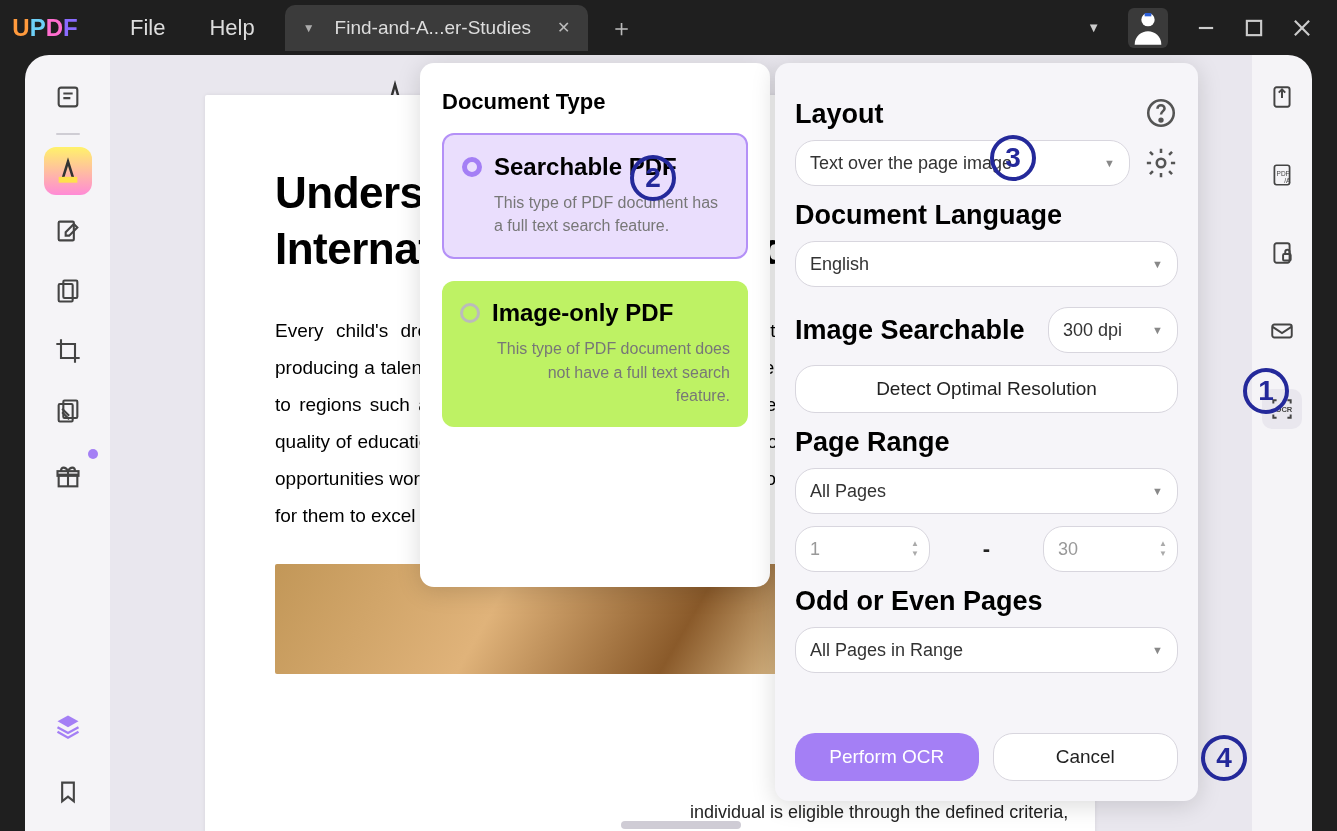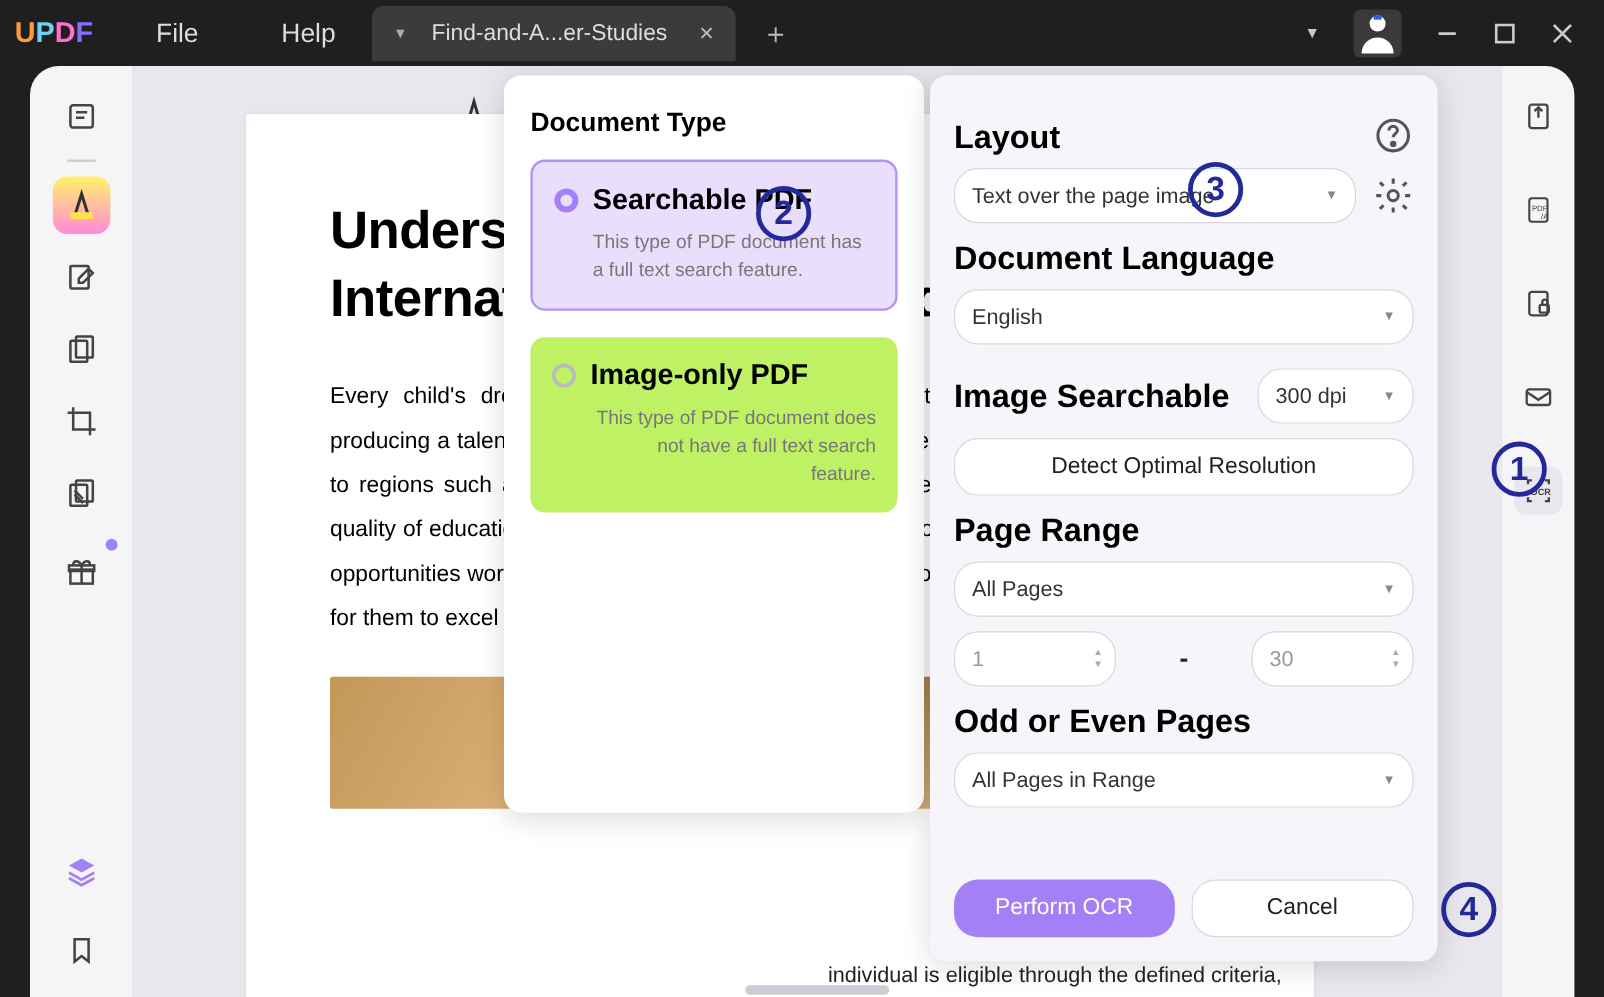--- a/index.html
+++ b/index.html
@@ -16,21 +16,21 @@
   }
   *{box-sizing:border-box;font-family:"Segoe UI",Arial,sans-serif;}
   body{margin:0;width:1337px;height:831px;background:var(--bg-dark);overflow:hidden;position:relative;}
   
   .titlebar{height:55px;display:flex;align-items:center;color:#eee;position:relative;}
   .logo{width:90px;display:flex;align-items:center;justify-content:center;font-weight:800;font-size:24px;}
   .logo span:nth-child(1){color:#ff9a3d;}
   .logo span:nth-child(2){color:#6ed0f7;}
   .logo span:nth-child(3){color:#ff6ecf;}
   .logo span:nth-child(4){color:#8a6bff;}
-  .menu{display:flex;gap:69px;font-size:22px;color:#ddd;margin-left:40px;}
+  .menu{display:flex;gap:44px;font-size:22px;color:#ddd;margin-left:40px;}
   .menu div{cursor:pointer;}
   .tabbar{display:flex;align-items:center;margin-left:30px;height:100%;}
   .tab{display:flex;align-items:center;height:46px;border-radius:10px 10px 0 0;background:#3b3b3b;color:#ddd;font-size:19px;padding:0 18px;gap:20px;}
   .tab .dd{opacity:.7;font-size:12px;}
   .tab .close{font-size:16px;opacity:.8;cursor:pointer;margin-left:6px;}
   .newtab{width:46px;height:46px;display:flex;align-items:center;justify-content:center;color:#bbb;font-size:24px;cursor:pointer;margin-left:10px;}
   .wincontrols{position:absolute;right:0;top:0;height:55px;display:flex;align-items:center;gap:28px;padding:0 25px;color:#ccc;}
   .wincontrols .chev{font-size:13px;}
   .avatar{width:40px;height:40px;background:#3a3a3a;border-radius:6px;display:flex;align-items:center;justify-content:center;font-size:22px;}
   .winbtn{width:20px;height:20px;display:flex;align-items:center;justify-content:center;font-size:14px;}
@@ -53,21 +53,21 @@
   .docarea{flex:1;position:relative;overflow:hidden;background:#e9e7ee;}
   .page{position:absolute;left:95px;top:40px;width:890px;height:760px;background:#fff;border-radius:2px;box-shadow:0 0 4px rgba(0,0,0,.08);padding:70px 70px 40px 70px;}
   .markerbar{position:absolute;top:22px;left:270px;display:flex;gap:10px;}
   .markerbar .icon{width:30px;height:30px;display:flex;align-items:center;justify-content:center;}
   .page h1{font-size:44px;font-weight:700;line-height:1.28;margin:0 0 34px 0;letter-spacing:-.5px;}
   .page p{font-size:19px;line-height:1.95;margin:0;text-align:justify;}
   .page .img{margin-top:30px;width:100%;height:110px;background:linear-gradient(120deg,#c29758 0%,#e0b37a 30%,#8a5a2a 55%,#f2d6a3 75%,#d9c8b4 100%);border-radius:2px;}
   .snippet{position:absolute;left:580px;bottom:8px;font-size:18px;color:#222;text-align:justify;}
   
   .panel{position:absolute;background:#fff;border-radius:14px;box-shadow:0 4px 25px rgba(0,0,0,.15);}
-  .panel1{left:310px;top:8px;width:350px;height:614px;padding:26px 22px;}
+  .panel1{left:310px;top:8px;width:350px;height:524px;padding:26px 22px;}
   .panel1 h3{font-size:22px;font-weight:700;margin:0 0 18px 0;}
   .doctype{border-radius:12px;padding:18px 18px 20px 18px;margin-bottom:22px;}
   .doctype.sel{background:var(--purple-light);border:2px solid var(--purple-border);}
   .doctype.unsel{background:#bef264;text-align:right;}
   .dt-head{display:flex;align-items:center;gap:12px;}
   .radio{width:20px;height:20px;border-radius:50%;border:3px solid #bbb;flex-shrink:0;}
   .radio.on{border:5px solid var(--purple);}
   .dt-title{font-size:24px;font-weight:700;}
   .dt-desc{margin:10px 0 0 32px;font-size:16px;color:#777;line-height:1.45;}
   .panel2{left:665px;top:8px;width:423px;height:738px;padding:22px 20px;background:var(--bg-panel);}

